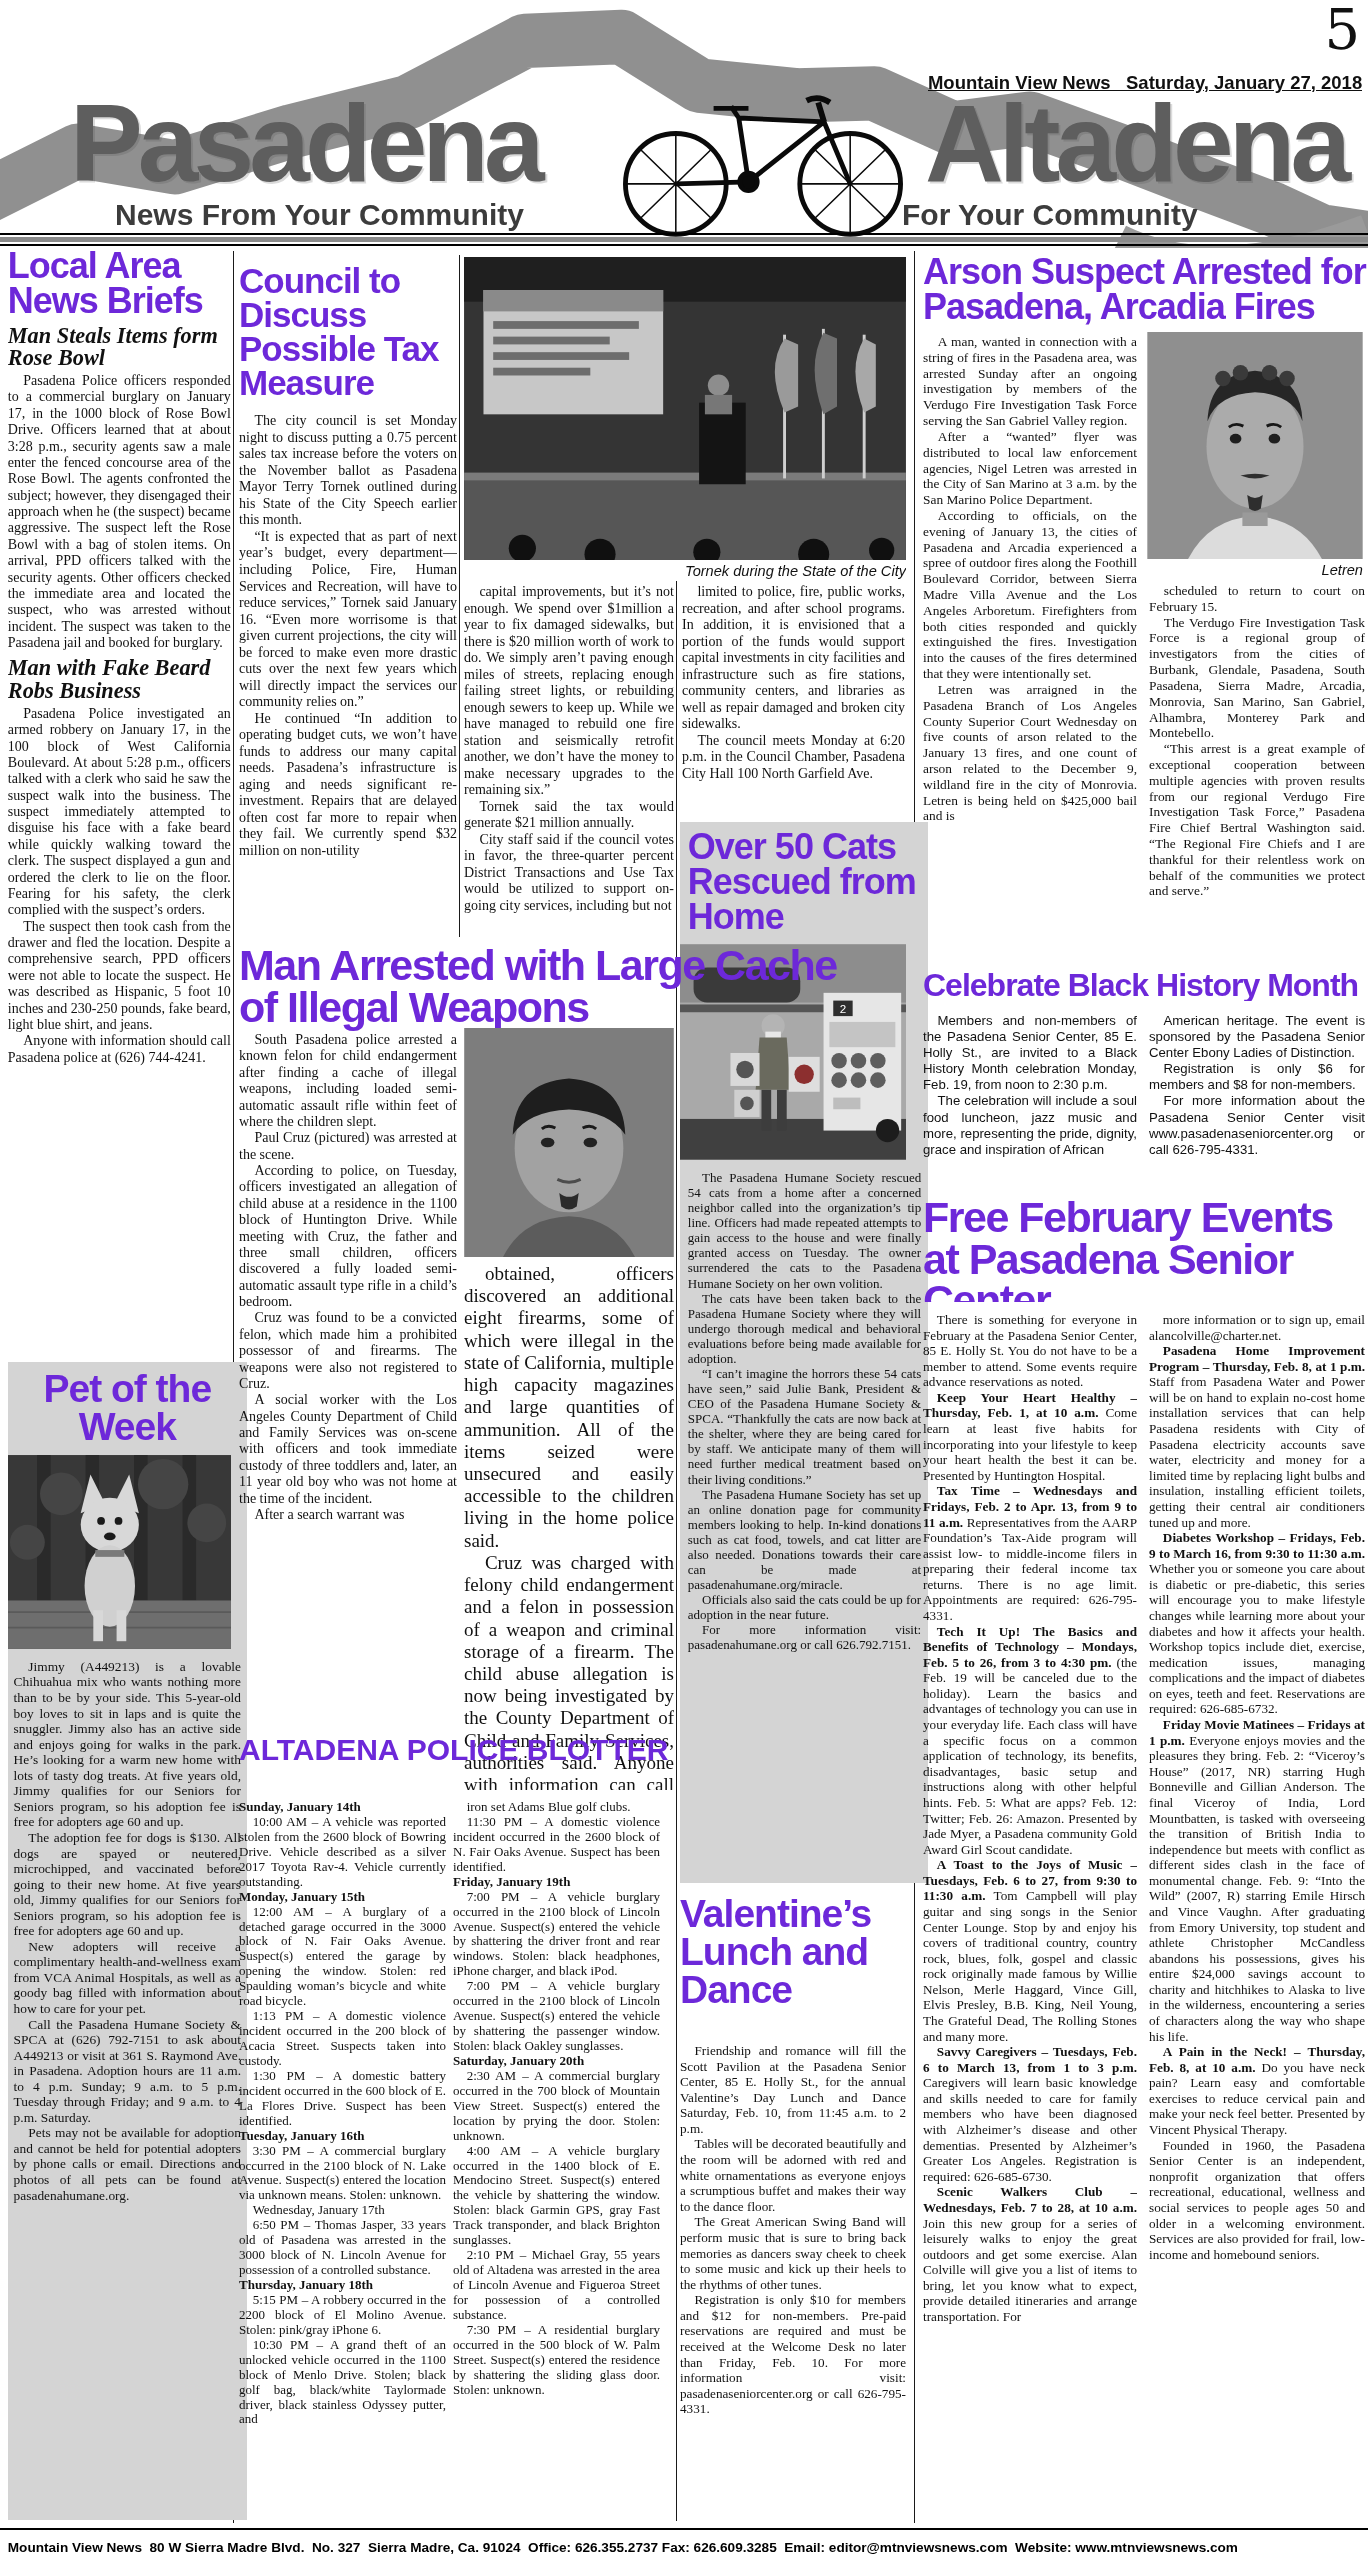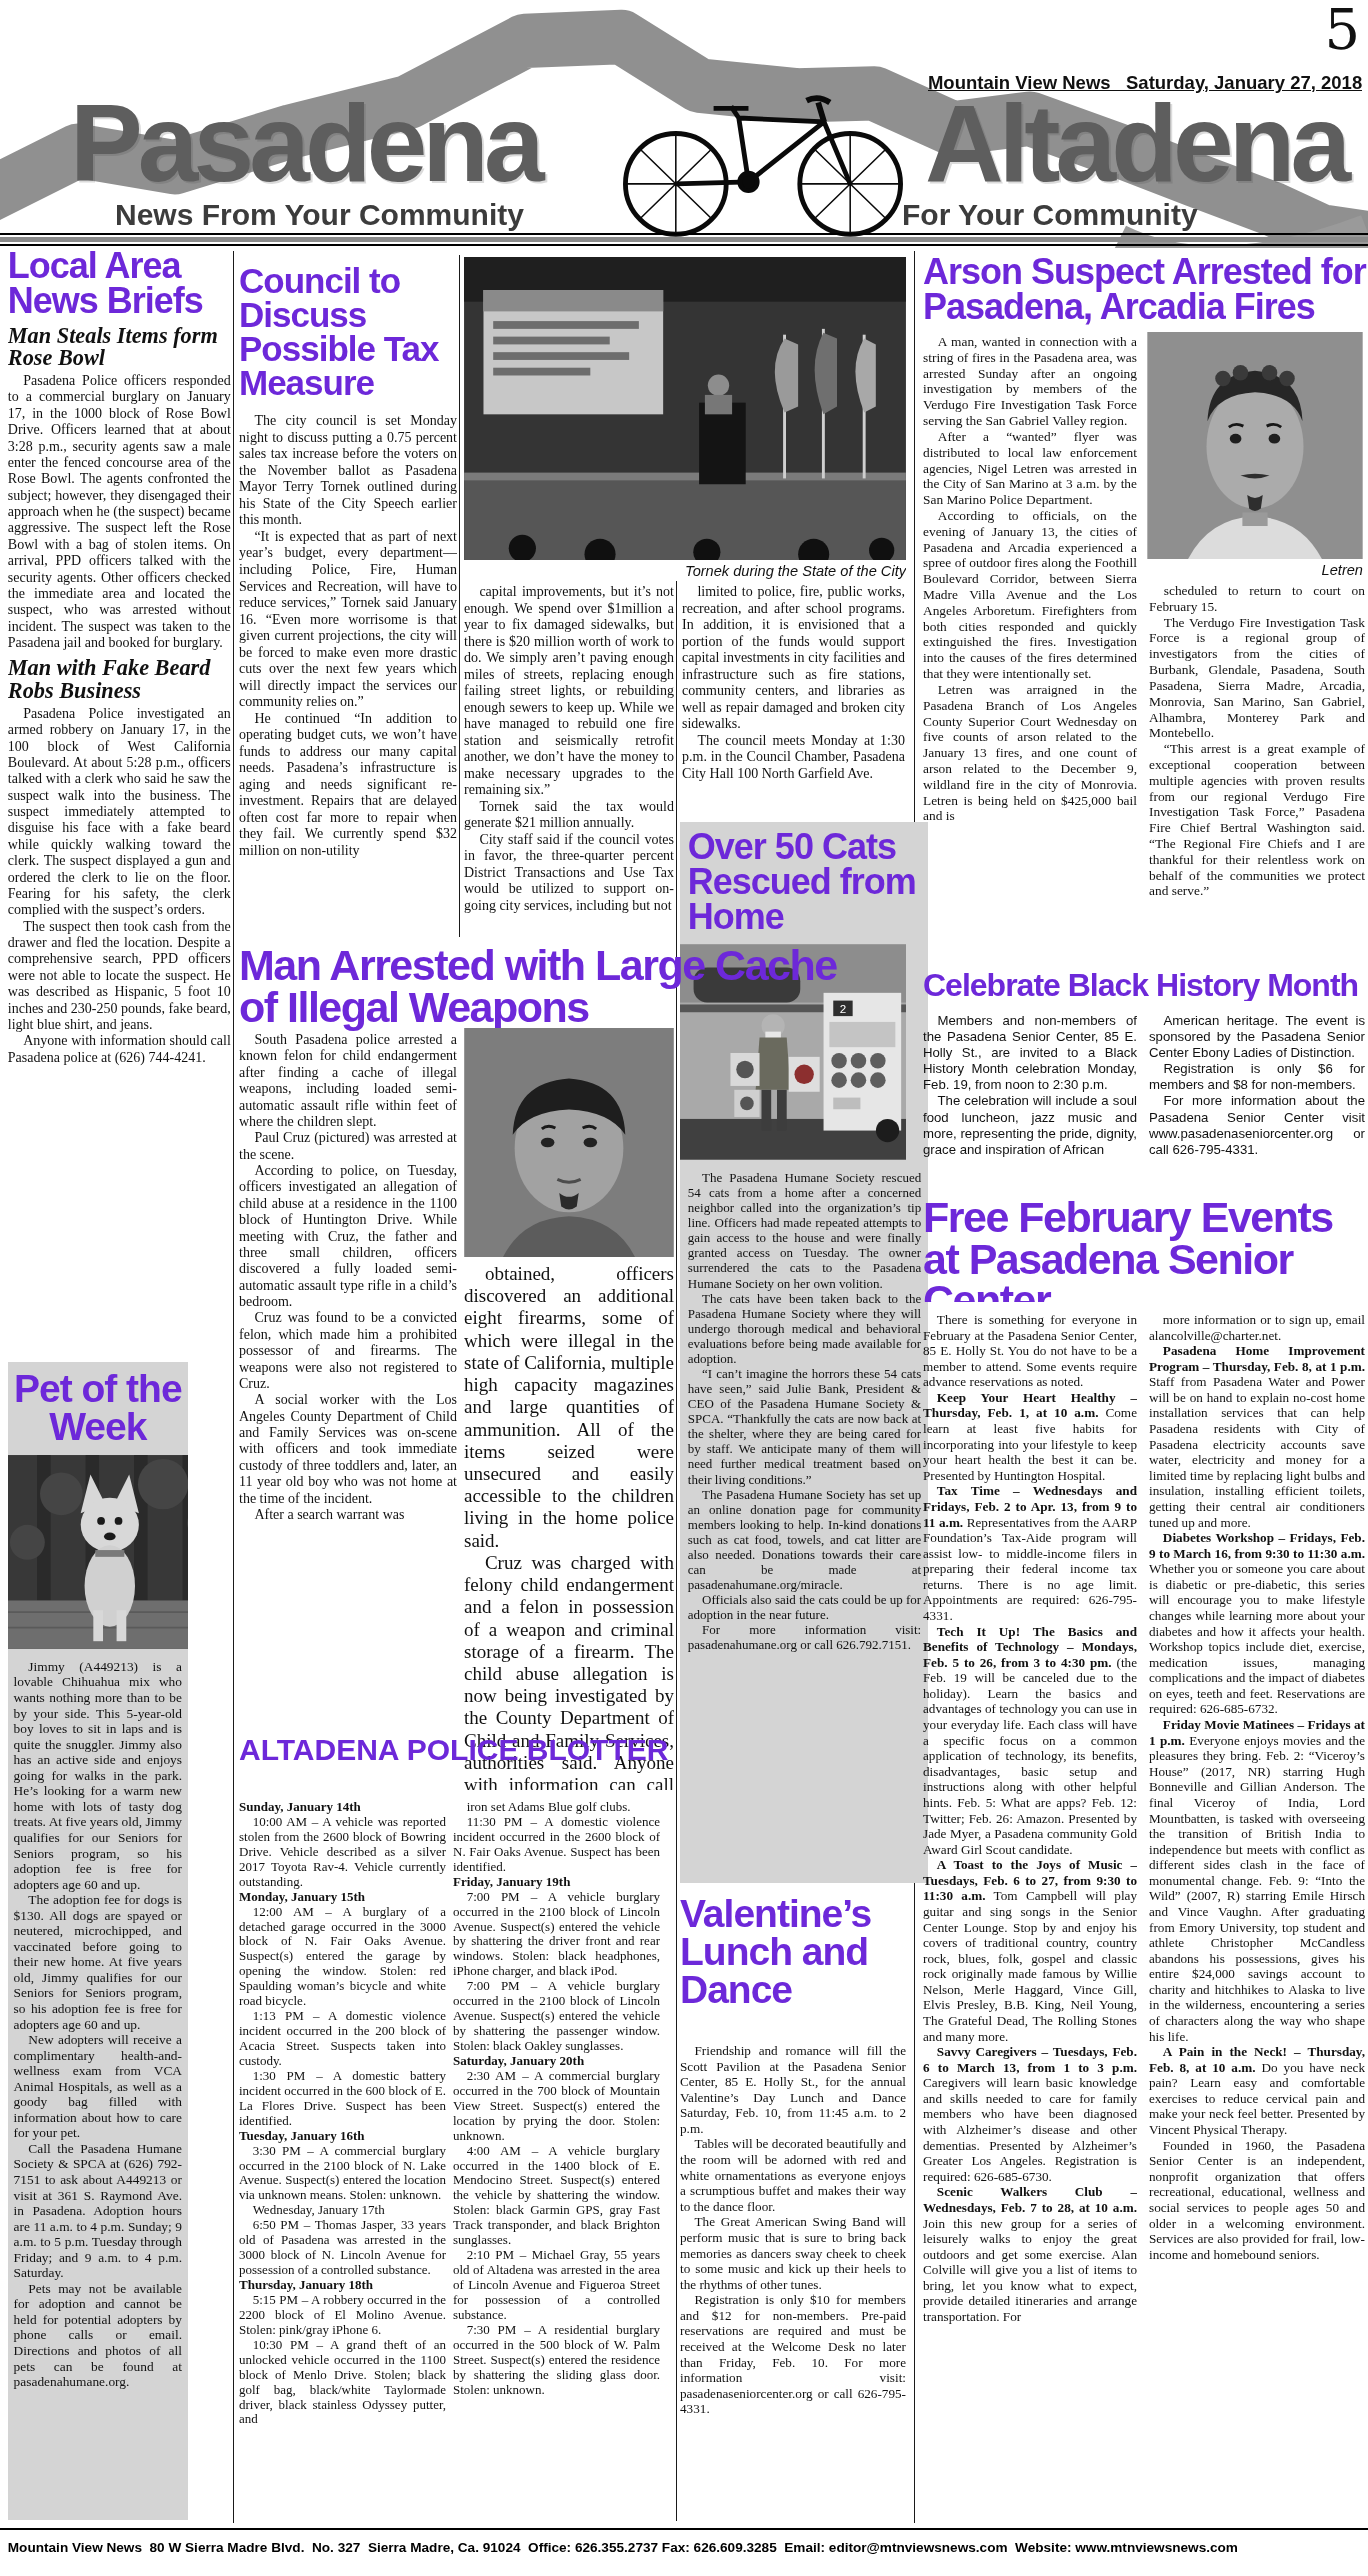--- a/index.html
+++ b/index.html
@@ -71,21 +71,21 @@
         <p>Pasadena Police officers responded to a commercial burglary on January 17, in the 1000 block of Rose Bowl Drive. Officers learned that at about 3:28 p.m., security agents saw a male enter the fenced concourse area of the Rose Bowl.  The agents confronted the subject; however, they disengaged their approach when he (the suspect) became aggressive.  The suspect left the Rose Bowl with a bag of stolen items.  On arrival, PPD officers talked with the security agents. Other officers checked the immediate area and located the suspect, who was arrested without incident. The suspect was taken to the Pasadena jail and booked for burglary.</p>
       </div>
     <div class="storyhead">Man with Fake Beard Robs Business</div>
     <div class="serifbody" style="font-size:14px;line-height:1.17;">
         <p>Pasadena Police investigated an armed robbery on January 17, in the 100 block of West California Boulevard.  At about 5:28 p.m., officers talked with a clerk who said he saw the suspect walk into the business. The suspect immediately attempted to disguise his face with a fake beard while quickly walking toward the clerk.  The suspect displayed a gun and ordered the clerk to lie on the floor. Fearing for his safety, the clerk complied with the suspect’s orders.</p>
         <p>The suspect then took cash from the drawer and fled the location.  Despite a comprehensive search, PPD officers were not able to locate the suspect.  He was described as Hispanic, 5 foot 10 inches and 230-250 pounds, fake beard, light blue shirt, and jeans.</p>
         <p>Anyone with information should call Pasadena police at (626) 744-4241.</p>
       </div>
   </div>
 
-  <div class="abs graybg" style="left:7.8px;top:1362px;width:180px;height:1158px;">
+  <div class="abs graybg" style="left:7.8px;top:1362px;width:239px;height:1158px;">
     <div class="hl" style="font-size:39px;text-align:center;padding:7.8px 3.9px 9.7px 3.9px;">Pet of the Week</div>
     <svg width="223" height="194" viewBox="0 0 230 200">
       <rect width="230" height="200" fill="#383838"></rect>
       <g fill="#2a2a2a">
           <rect x="30" y="0" width="14" height="150"></rect>
           <rect x="80" y="0" width="14" height="150"></rect>
           <rect x="130" y="0" width="14" height="150"></rect>
           <rect x="180" y="0" width="14" height="150"></rect>
         </g>
       <g fill="#454545">
@@ -166,21 +166,21 @@
   </svg>
   <div class="abs caption" style="left:464px;top:563px;width:442px;">Tornek during the State of the City</div>
 
   <div class="abs serifbody" style="left:464px;top:584px;width:210px;height:544px;font-size:14px;line-height:1.18;">
       <p>capital improvements, but it’s not enough.   We spend over $1million a year to fix damaged sidewalks, but there is $20 million worth of work to do.  We simply aren’t paving enough miles of streets, replacing enough failing street lights, or rebuilding enough sewers to keep up. While we have managed to rebuild one fire station and seismically retrofit another, we don’t have the money  to make necessary upgrades to the remaining six.”</p>
       <p>Tornek said the tax would generate $21 million annually.</p>
       <p>City staff said if the council votes in favor, the three-quarter percent District Transactions and Use Tax would be utilized to support on-going city services, including but not</p>
     </div>
   <div class="abs serifbody" style="left:682px;top:584px;width:223px;height:235px;font-size:14px;line-height:1.18;">
       <p>limited to police, fire, public works, recreation, and after school programs. In addition, it is envisioned that a portion of the funds would support capital investments in city facilities and infrastructure such as fire stations, community centers, and libraries as well as repair damaged and broken city sidewalks.</p>
-      <p>The council meets Monday at 1:30 p.m. in the Council Chamber, Pasadena City Hall 100 North Garfield Ave.</p>
+      <p>The council meets Monday at 6:20 p.m. in the Council Chamber, Pasadena City Hall 100 North Garfield Ave.</p>
     </div>
 
   <div class="abs graybg" style="left:680px;top:822px;width:248px;height:1061px;">
     <div class="hl" style="font-size:36px;padding:7.8px 5.8px 9.7px 7.8px;">Over 50 Cats Rescued from Home</div>
     <svg width="226" height="216" viewBox="0 0 233 222">
       <rect width="233" height="222" fill="#a9a9a9"></rect>
       <rect width="233" height="60" fill="#8d8d8d"></rect>
       <rect x="14" y="24" width="110" height="36" rx="14" fill="#3a3a3a"></rect>
       <rect x="0" y="62" width="233" height="8" fill="#555"></rect>
       <rect x="0" y="180" width="233" height="42" fill="#404040"></rect>

